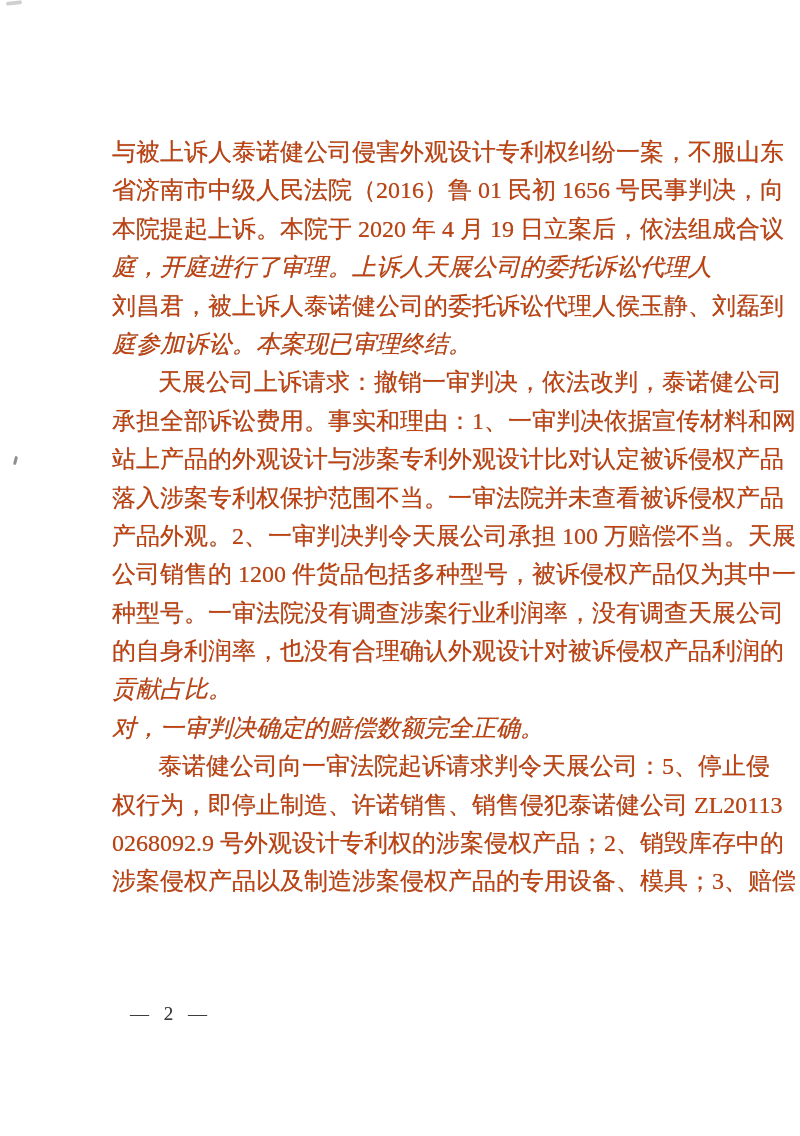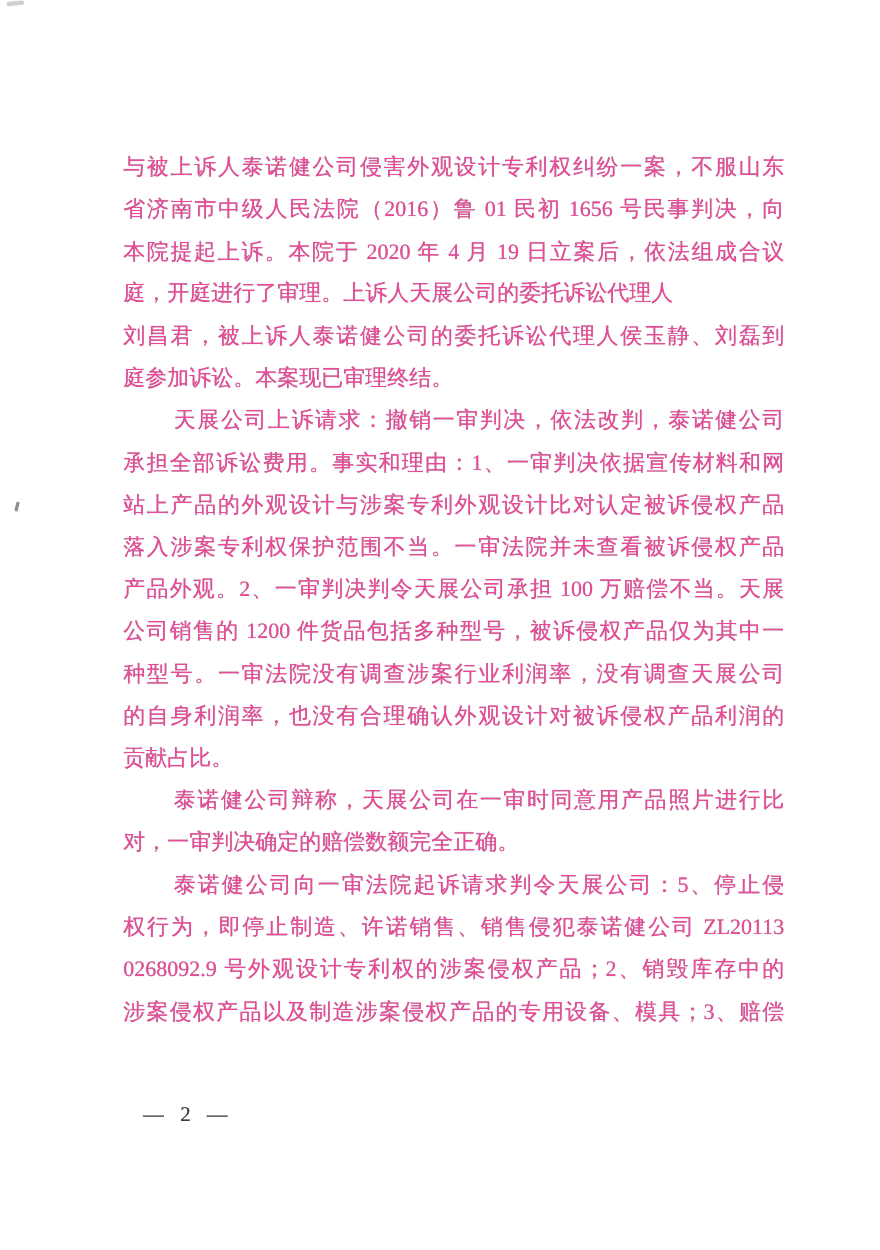--- a/index.html
+++ b/index.html
@@ -19,33 +19,34 @@
     inset: 0;
     background: #ffffff;
   }
   .text-block {
     position: absolute;
     left: 112px;
     top: 133px;
     width: 601px;
   }
   .line {
-    font-size: 20px;
+    font-size: 24px;
     line-height: 38.4px;
     height: 38.4px;
-    color: #ec4899;
+    color: #c2410c;
     text-align: justify;
     text-align-last: justify;
     text-shadow: 0 0 0.7px rgba(45,45,45,0.55);
     white-space: nowrap;
     overflow: visible;
   }
   .line.noj {
     text-align: left;
     text-align-last: left;
+    font-style: italic;
   }
   .line.indent {
     text-indent: 46px;
   }
   .footer {
     position: absolute;
     left: 130px;
     top: 1003px;
     font-size: 19px;
     color: #3a3a3a;
@@ -93,21 +94,20 @@
     <div class="line noj">庭参加诉讼。本案现已审理终结。</div>
     <div class="line indent">天展公司上诉请求：撤销一审判决，依法改判，泰诺健公司</div>
     <div class="line">承担全部诉讼费用。事实和理由：1、一审判决依据宣传材料和网</div>
     <div class="line">站上产品的外观设计与涉案专利外观设计比对认定被诉侵权产品</div>
     <div class="line">落入涉案专利权保护范围不当。一审法院并未查看被诉侵权产品</div>
     <div class="line">产品外观。2、一审判决判令天展公司承担 100 万赔偿不当。天展</div>
     <div class="line">公司销售的 1200 件货品包括多种型号，被诉侵权产品仅为其中一</div>
     <div class="line">种型号。一审法院没有调查涉案行业利润率，没有调查天展公司</div>
     <div class="line">的自身利润率，也没有合理确认外观设计对被诉侵权产品利润的</div>
     <div class="line noj">贡献占比。</div>
-    <div class="line indent">泰诺健公司辩称，天展公司在一审时同意用产品照片进行比</div>
     <div class="line noj">对，一审判决确定的赔偿数额完全正确。</div>
     <div class="line indent">泰诺健公司向一审法院起诉请求判令天展公司：5、停止侵</div>
     <div class="line">权行为，即停止制造、许诺销售、销售侵犯泰诺健公司 ZL20113</div>
     <div class="line">0268092.9 号外观设计专利权的涉案侵权产品；2、销毁库存中的</div>
     <div class="line">涉案侵权产品以及制造涉案侵权产品的专用设备、模具；3、赔偿</div>
   </div>
 
   <div class="footer">— 2 —</div>
 
 </div>

